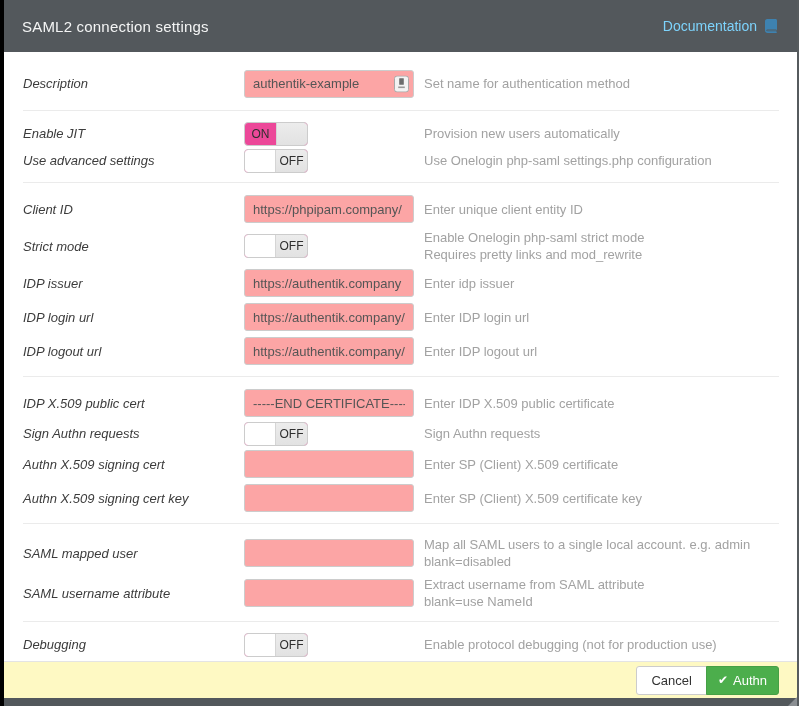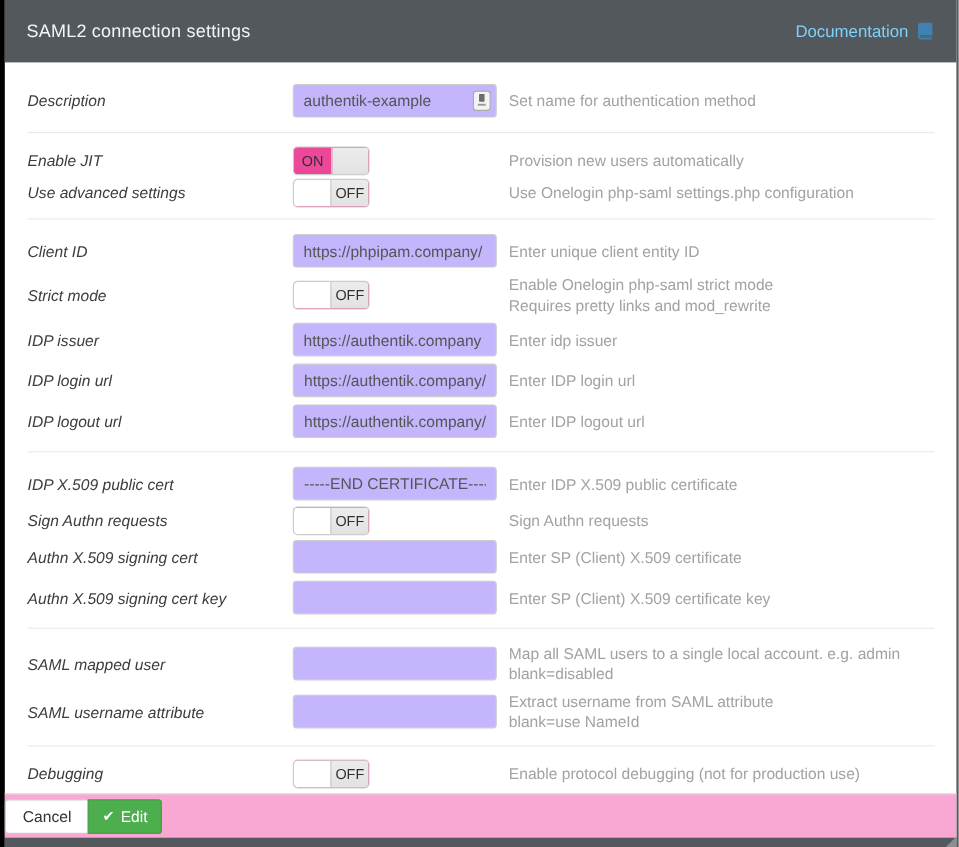--- a/index.html
+++ b/index.html
@@ -46,21 +46,21 @@
   .row.tall { min-height: 40px; }
   .row.first { min-height: 37px; }
   .lbl { font-size: 13px; color: #3c3c3c; font-style: italic; }
   .help { font-size: 13px; color: #a2a2a2; line-height: 17px; }
   .input-wrap { position: relative; width: 170px; }
   .txt {
     width: 170px; height: 28px;
     border: 1px solid #ccc; border-radius: 3px;
     padding: 4px 8px; font-size: 13px; color: #555;
     font-family: "Liberation Sans", sans-serif;
-    background: #c4b5fd; outline: none;
+    background: #fca5a5; outline: none;
   }
   .addon-icon {
     position: absolute; right: 5px; top: 50%;
     transform: translateY(-50%);
     width: 15px; height: 17px; pointer-events: none;
   }
   
   .toggle {
     width: 64px; height: 24px;
     border: 1px solid #ccc; border-radius: 4px;
@@ -73,22 +73,22 @@
   .toggle .grip {
     background: linear-gradient(#ececec, #e2e2e2);
   }
   .toggle.on .grip { border-left: 1px solid #d5d5d5; }
   .toggle.off .grip { border-right: 1px solid #d5d5d5; }
   .toggle.off .state { background: linear-gradient(#ececec, #e2e2e2); }
   .toggle.off .half.white { background: #fff; }
   
   .modal-footer {
     flex: 0 0 37px;
-    background: #f9a8d4; border-top: 1px solid #e4e4e4;
-    display: flex; align-items: center; 
+    background: #fef9c3; border-top: 1px solid #e4e4e4;
+    display: flex; align-items: center; justify-content: flex-end;
     padding-right: 18px;
   }
   .btn {
     height: 29px; font-size: 13px; cursor: pointer;
     font-family: "Liberation Sans", sans-serif;
     display: inline-flex; align-items: center;
   }
   .btn-cancel {
     background: #fff; border: 1px solid #ccc; color: #333;
     border-radius: 3px 0 0 3px; padding: 0 14px;
@@ -292,21 +292,21 @@
       </span>
       <span class="help">Enable protocol debugging (not for production use)</span>
     </div>
 
   </div>
 
   <div class="modal-footer">
     <button class="btn btn-cancel">Cancel</button>
     <button class="btn btn-edit">
       <span class="check">✔</span>
-      <span>Edit</span>
+      <span>Authn</span>
     </button>
   </div>
 
   <div class="modal-bottom">
     <span class="resize-grip"></span>
   </div>
 
 </div>
 
 </body></html>

